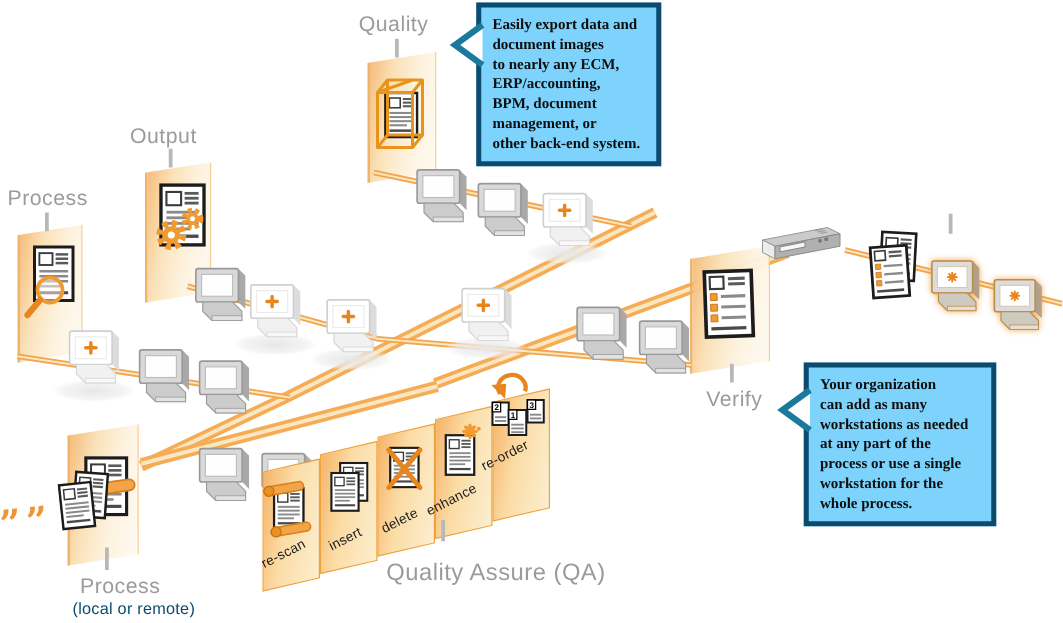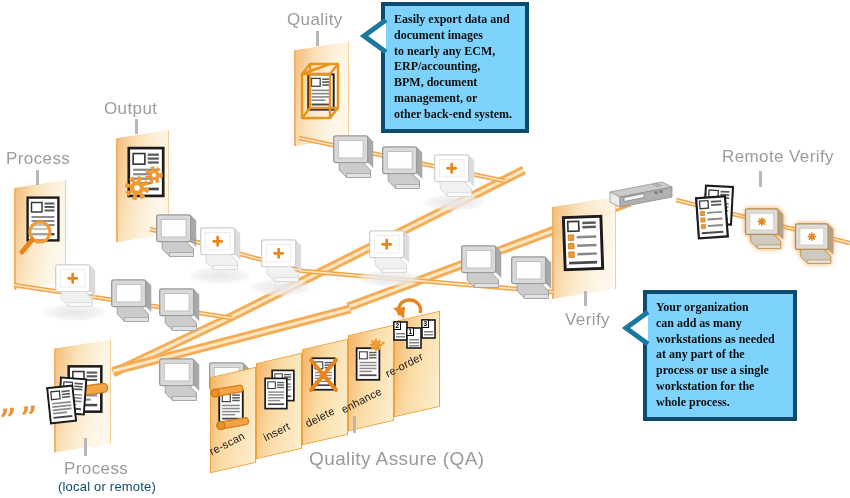--- a/index.html
+++ b/index.html
@@ -353,21 +353,20 @@
 
   <div class="stage-label" style="left:6px;top:149px">Process</div>
   <div class="pointer" style="left:36px;top:170px;height:15px"></div>
 
   <div class="stage-label" style="left:104px;top:99px">Output</div>
   <div class="pointer" style="left:135px;top:119px;height:15px"></div>
 
   <div class="stage-label" style="left:287px;top:10px">Quality</div>
   <div class="pointer" style="left:316px;top:31px;height:15px"></div>
 
-  <div class="stage-label" style="left:722px;top:147px">Remote Verify</div>
   <div class="pointer" style="left:759px;top:171px;height:16px"></div>
 
   <div class="pointer" style="left:584px;top:291px;height:15px"></div>
   <div class="stage-label" style="left:565px;top:310px">Verify</div>
 
   <div class="pointer" style="left:84px;top:438px;height:18px"></div>
   <div class="stage-label" style="left:64px;top:459px">Process</div>
   <div class="stage-sublabel" style="left:58px;top:479px">(local or remote)</div>
 
   <div class="pointer" style="left:353px;top:416px;height:17px"></div>

